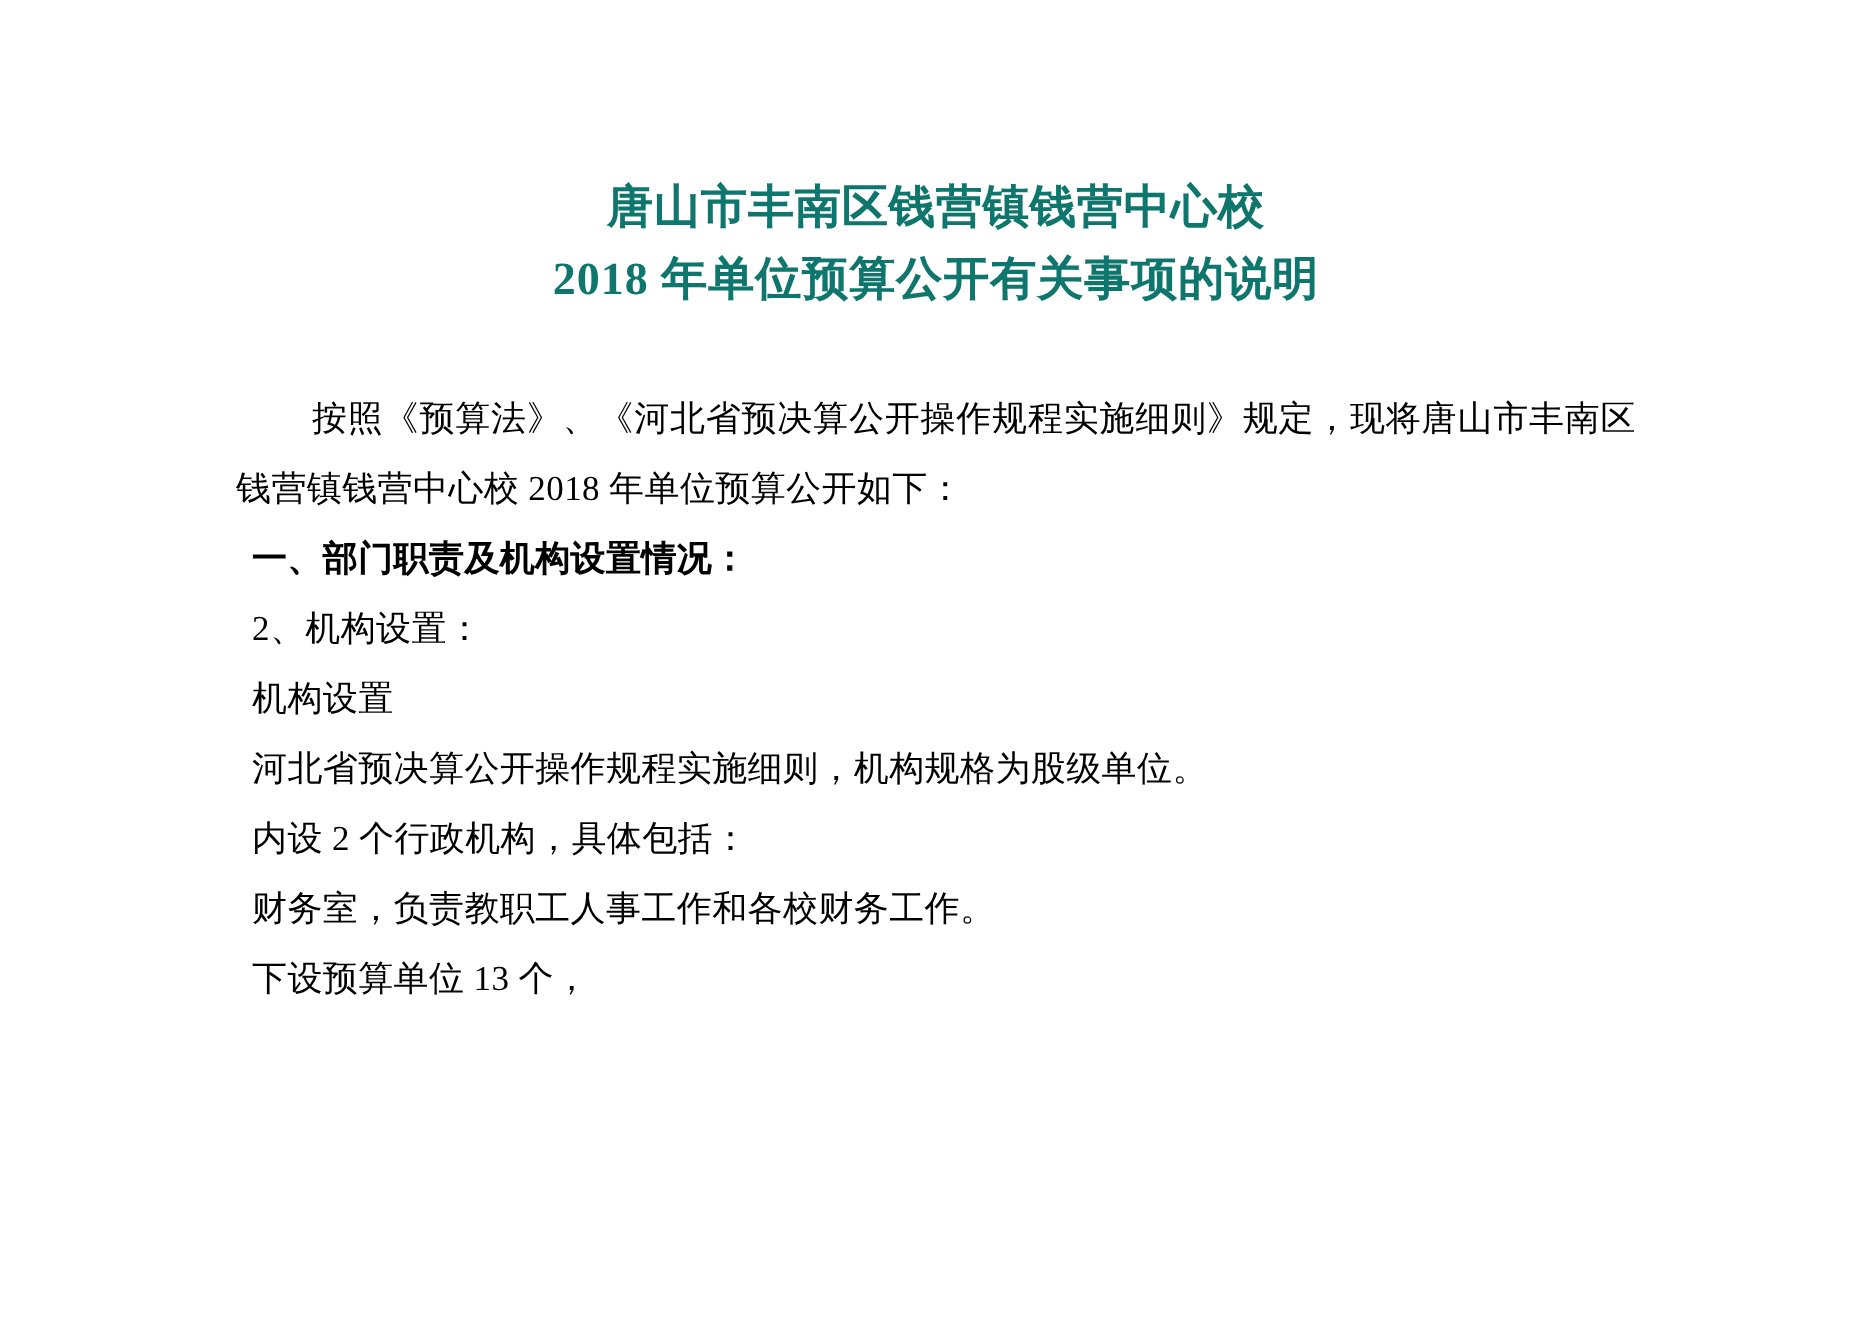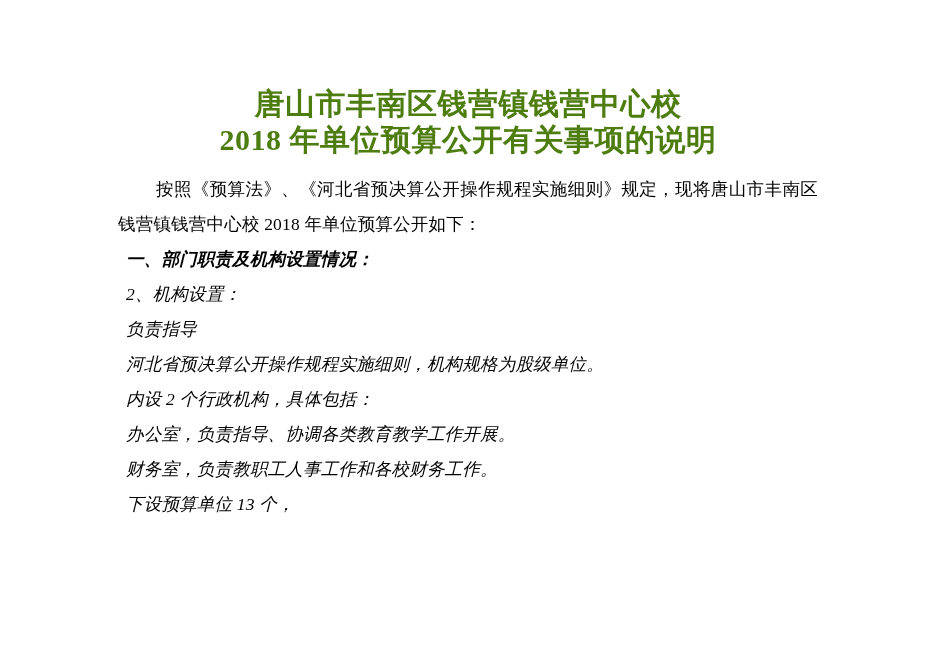--- a/index.html
+++ b/index.html
@@ -21,62 +21,60 @@
     box-sizing: border-box;
     padding: 0 118px;
   }
   .title-block {
     margin-top: 86px;
     text-align: center;
   }
   .title-line {
     font-family: "Liberation Serif", "DejaVu Serif", serif;
     font-weight: bold;
-    font-size: 30px;
+    font-size: 23px;
     line-height: 36px;
     letter-spacing: 0.5px;
-    color: #4d7c0f;
+    color: #0f766e;
   }
   .body-block {
-    margin-top: 14px;
+    margin-top: 34px;
   }
   p.para {
     margin: 0;
     font-size: 17.5px;
     line-height: 35px;
     text-align: justify;
     color: #000;
     letter-spacing: 0.2px;
   }
   p.indent2 {
     text-indent: 38px;
   }
   p.indent1 {
     text-indent: 8px;
-    font-style: italic;
   }
   p.bold {
     font-weight: bold;
   }
 </style>
 </head>
 <body>
 
 <div class="page">
 
   <div class="title-block">
     <div class="title-line">唐山市丰南区钱营镇钱营中心校</div>
     <div class="title-line">2018 年单位预算公开有关事项的说明</div>
   </div>
 
   <div class="body-block">
     <p class="para indent2">按照《预算法》、《河北省预决算公开操作规程实施细则》规定，现将唐山市丰南区钱营镇钱营中心校 2018 年单位预算公开如下：</p>
     <p class="para indent1 bold">一、部门职责及机构设置情况：</p>
     <p class="para indent1">2、机构设置：</p>
-    <p class="para indent1">负责指导</p>
+    <p class="para indent1">机构设置</p>
     <p class="para indent1">河北省预决算公开操作规程实施细则，机构规格为股级单位。</p>
     <p class="para indent1">内设 2 个行政机构，具体包括：</p>
-    <p class="para indent1">办公室，负责指导、协调各类教育教学工作开展。</p>
     <p class="para indent1">财务室，负责教职工人事工作和各校财务工作。</p>
     <p class="para indent1">下设预算单位 13 个，</p>
   </div>
 
 </div>
 
 </body></html>

